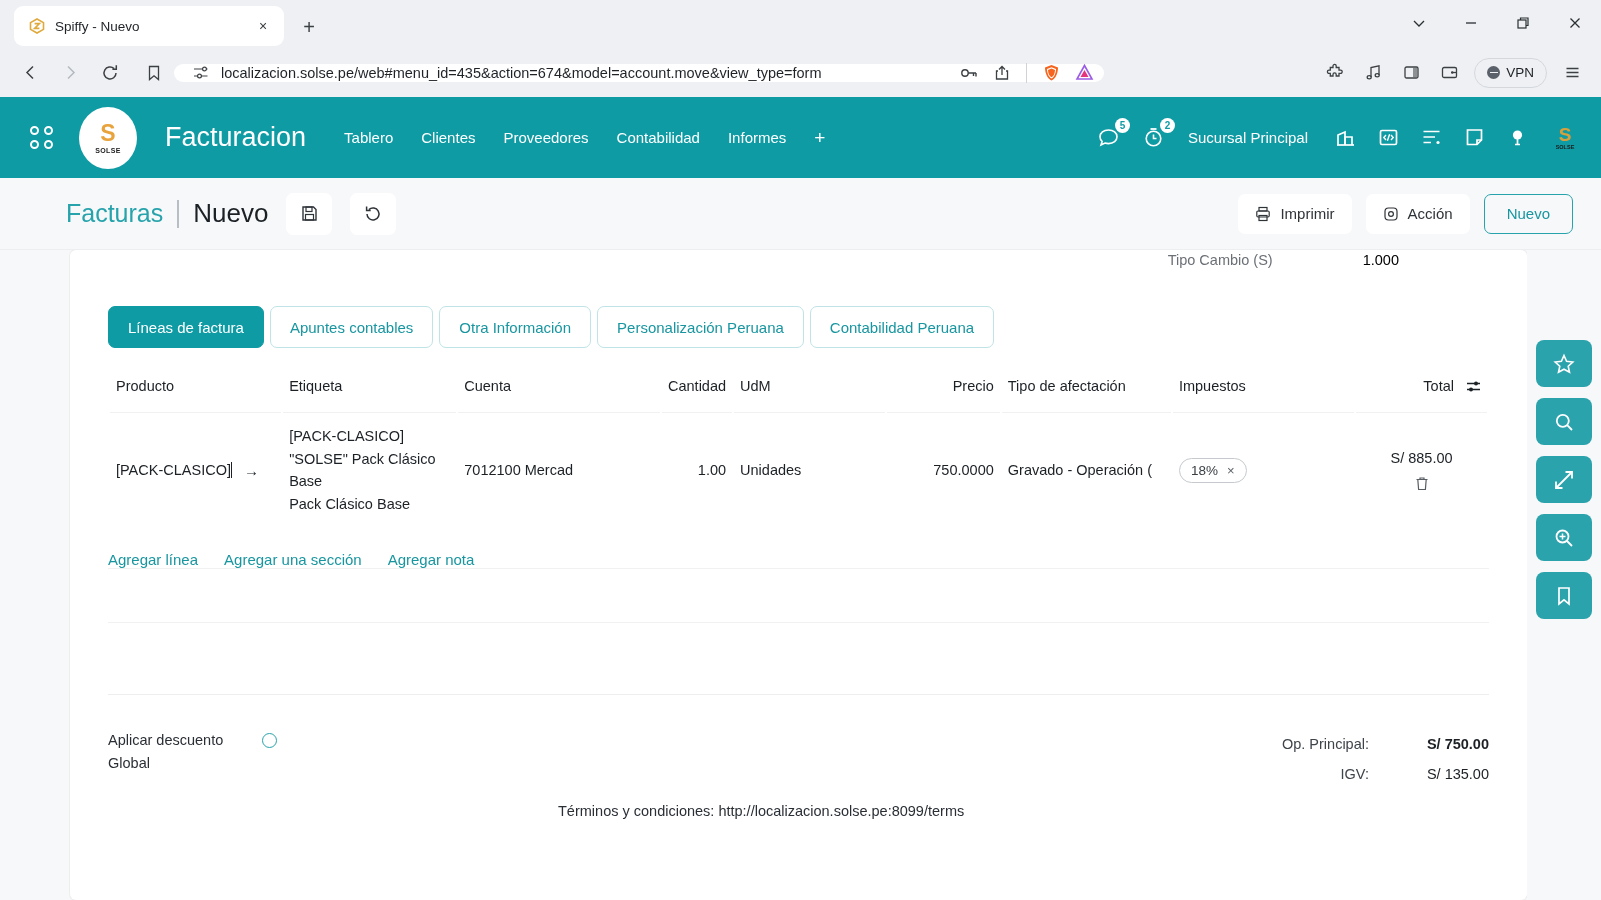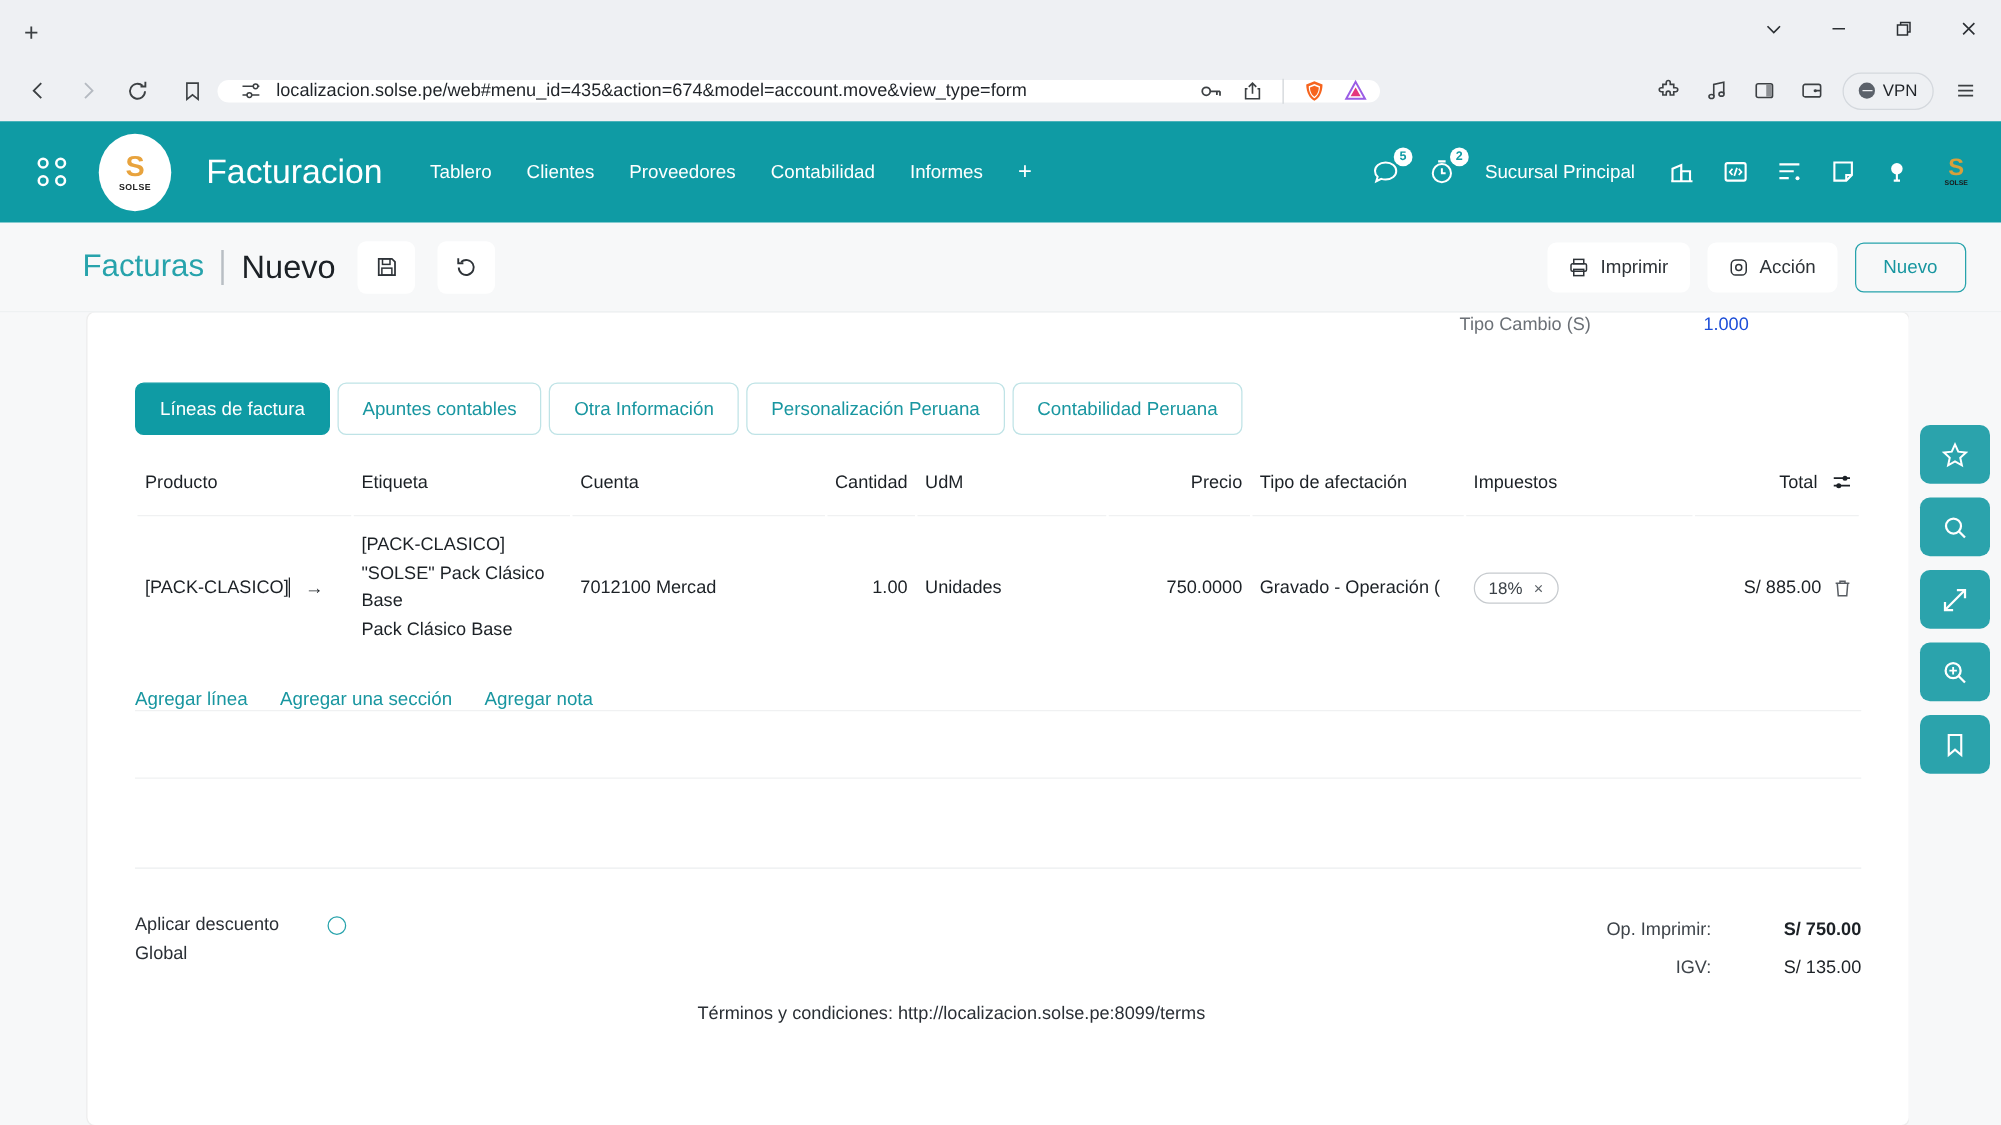--- a/index.html
+++ b/index.html
@@ -161,21 +161,21 @@
     background: #ffffff; border-radius: 6px;
     box-shadow: 0 0 0 1px #ededed;
     padding: 0 38px;
   }
   .cutoff-row {
     display: flex; justify-content: flex-end; align-items: flex-start;
     height: 22px; overflow: hidden; padding-right: 90px; gap: 90px;
     margin-top: 2px;
   }
   .cutoff-label { font-size: 14.5px; color: #6b7076; }
-  .cutoff-val { font-size: 14.5px; color: #1d4ed8; }
+  .cutoff-val { font-size: 14.5px; color: #000000; }
 
   .tabs-row { display: flex; gap: 6px; margin-top: 32px; }
   .tab-chip {
     height: 42px; border-radius: 7px; border: 1px solid #bfe3e6;
     display: flex; align-items: center; padding: 0 19px;
     font-size: 15px; color: #1896a0; background: #ffffff; white-space: nowrap;
   }
   .tab-chip.active { background: #0f9ba4; color: #ffffff; border-color: #0f9ba4; }
 
   .lines-table { width: 100%; margin-top: 28px; }
@@ -206,21 +206,21 @@
   }
   .internal-arrow { color: #1c2126; font-size: 15px; }
   .etiqueta-cell { line-height: 22.5px; }
   .truncate { overflow: hidden; white-space: nowrap; text-overflow: clip; }
   .tax-tag {
     display: inline-flex; align-items: center; gap: 9px;
     border: 1px solid #c6cace; border-radius: 13px;
     height: 25px; padding: 0 11px; font-size: 13.5px; color: #3a4046;
   }
   .tax-x { font-size: 13px; color: #5c6167; }
-  .total-cell { display: flex; align-items: center; justify-content: flex-end; gap: 10px; }
+  .total-cell { display: flex; align-items: center; justify-content: flex-end; gap: 10px; flex-direction: column; }
   .trash { color: #585d63; }
 
   .add-links { display: flex; gap: 26px; margin-top: 22px; }
   .add-links span { font-size: 15px; color: #1896a0; }
 
   .spacer-line { border-top: 1px solid #f0f1f2; height: 54px; }
 
   .bottom-section {
     display: flex; margin-top: 18px; border-top: 1px solid #eceef0; padding-top: 34px;
   }
@@ -257,20 +257,30 @@
   .rail-btn {
     width: 56px; height: 47px; background: #2ba3ac; border-radius: 8px;
     display: flex; align-items: center; justify-content: center; color: #ffffff;
   }
   svg { display: block; }
 </style>
 </head>
 <body>
 
 <div class="browser-tabstrip">
+  <div class="tab">
+    <span class="tab-favicon">
+      <svg width="16" height="16" viewBox="0 0 16 16">
+          <polygon points="8,1 14.5,4.6 14.5,11.4 8,15 1.5,11.4 1.5,4.6" fill="none" stroke="#e0a93c" stroke-width="1.6"></polygon>
+          <path d="M5.6 5.6 L10.4 5.6 L5.6 10.4 L10.4 10.4" fill="none" stroke="#e0a93c" stroke-width="1.6"></path>
+        </svg>
+    </span>
+    <span class="tab-title">Spiffy - Nuevo</span>
+    <span class="tab-close">×</span>
+  </div>
   <div class="newtab">+</div>
   <div class="winctrls">
     <div class="winbtn">
       <svg width="16" height="16" viewBox="0 0 16 16">
           <path d="M3 6 L8 11 L13 6" fill="none" stroke="#2b2f33" stroke-width="1.3"></path>
         </svg>
     </div>
     <div class="winbtn">
       <svg width="16" height="16" viewBox="0 0 16 16">
           <path d="M3 8 H13" stroke="#2b2f33" stroke-width="1.3"></path>
@@ -600,21 +610,21 @@
           <div class="disc-label">
             <div>Aplicar descuento</div>
             <div>Global</div>
           </div>
           <div class="disc-toggle"></div>
         </div>
         <div class="terms">Términos y condiciones: http://localizacion.solse.pe:8099/terms</div>
       </div>
       <div class="bottom-right">
         <div class="tot-row">
-          <span class="tot-label">Op. Imprimir:</span>
+          <span class="tot-label">Op. Principal:</span>
           <span class="tot-val bold">S/ 750.00</span>
         </div>
         <div class="tot-row">
           <span class="tot-label">IGV:</span>
           <span class="tot-val">S/ 135.00</span>
         </div>
       </div>
     </div>
 
   </div>

